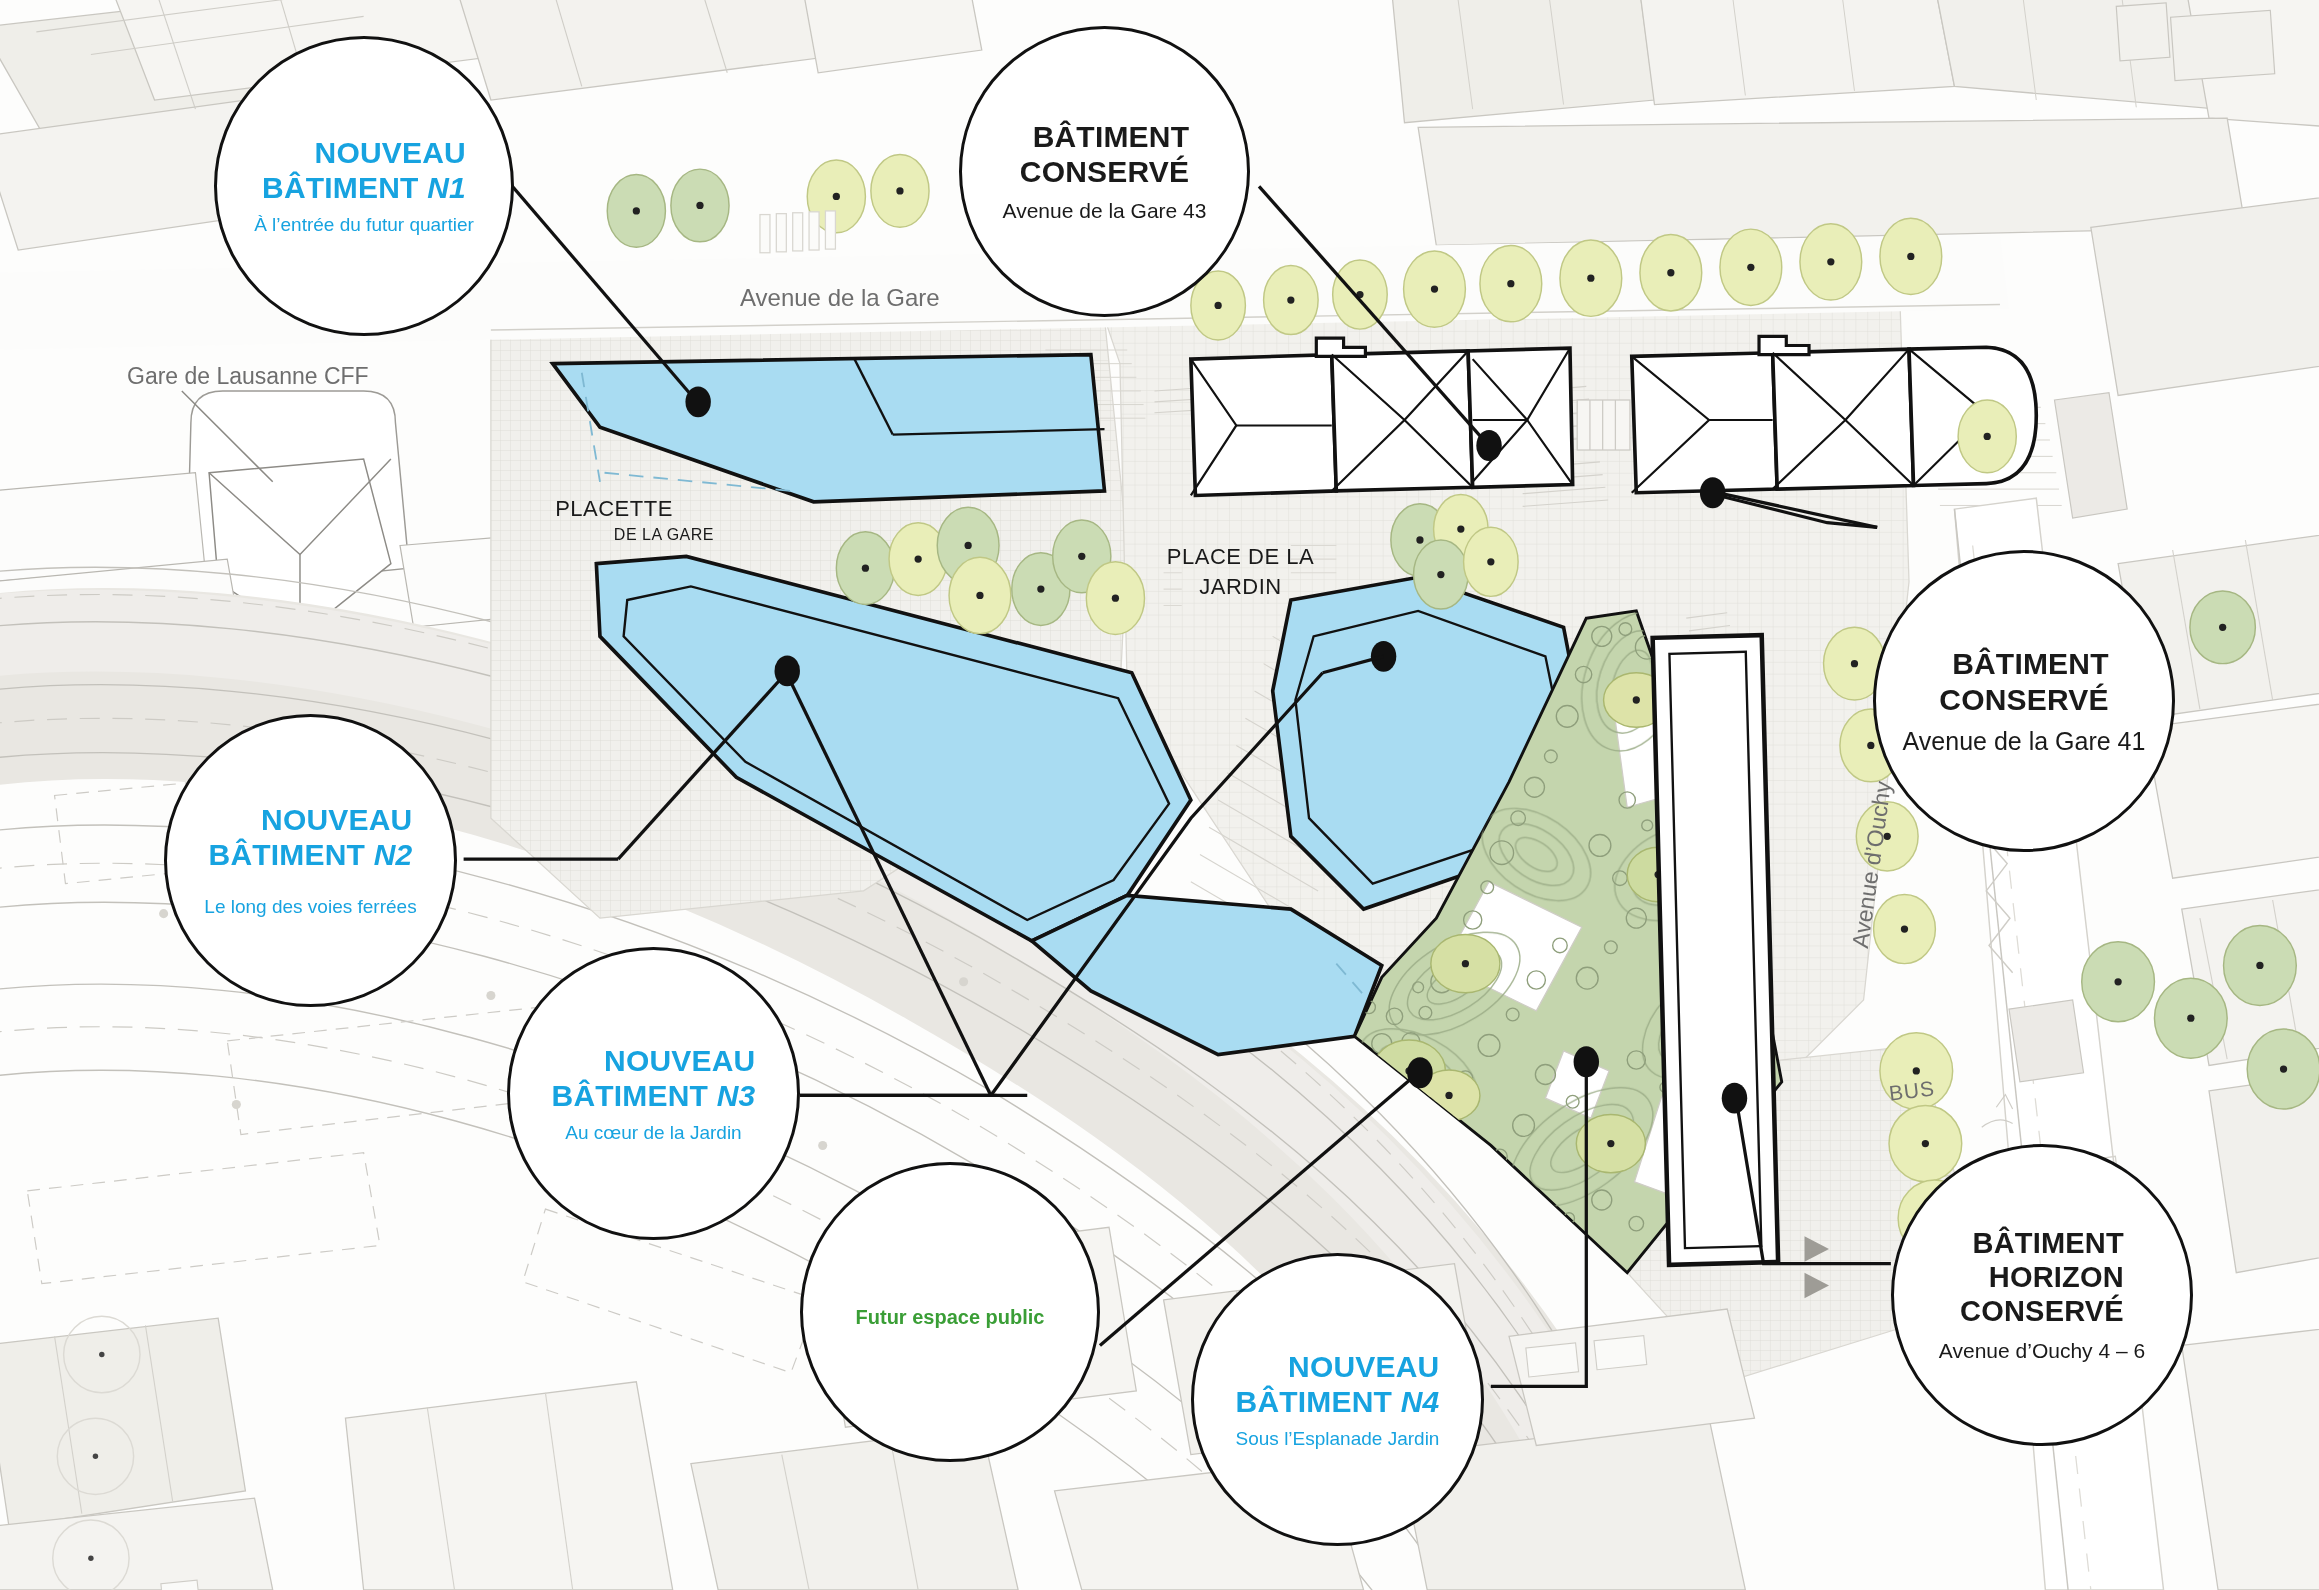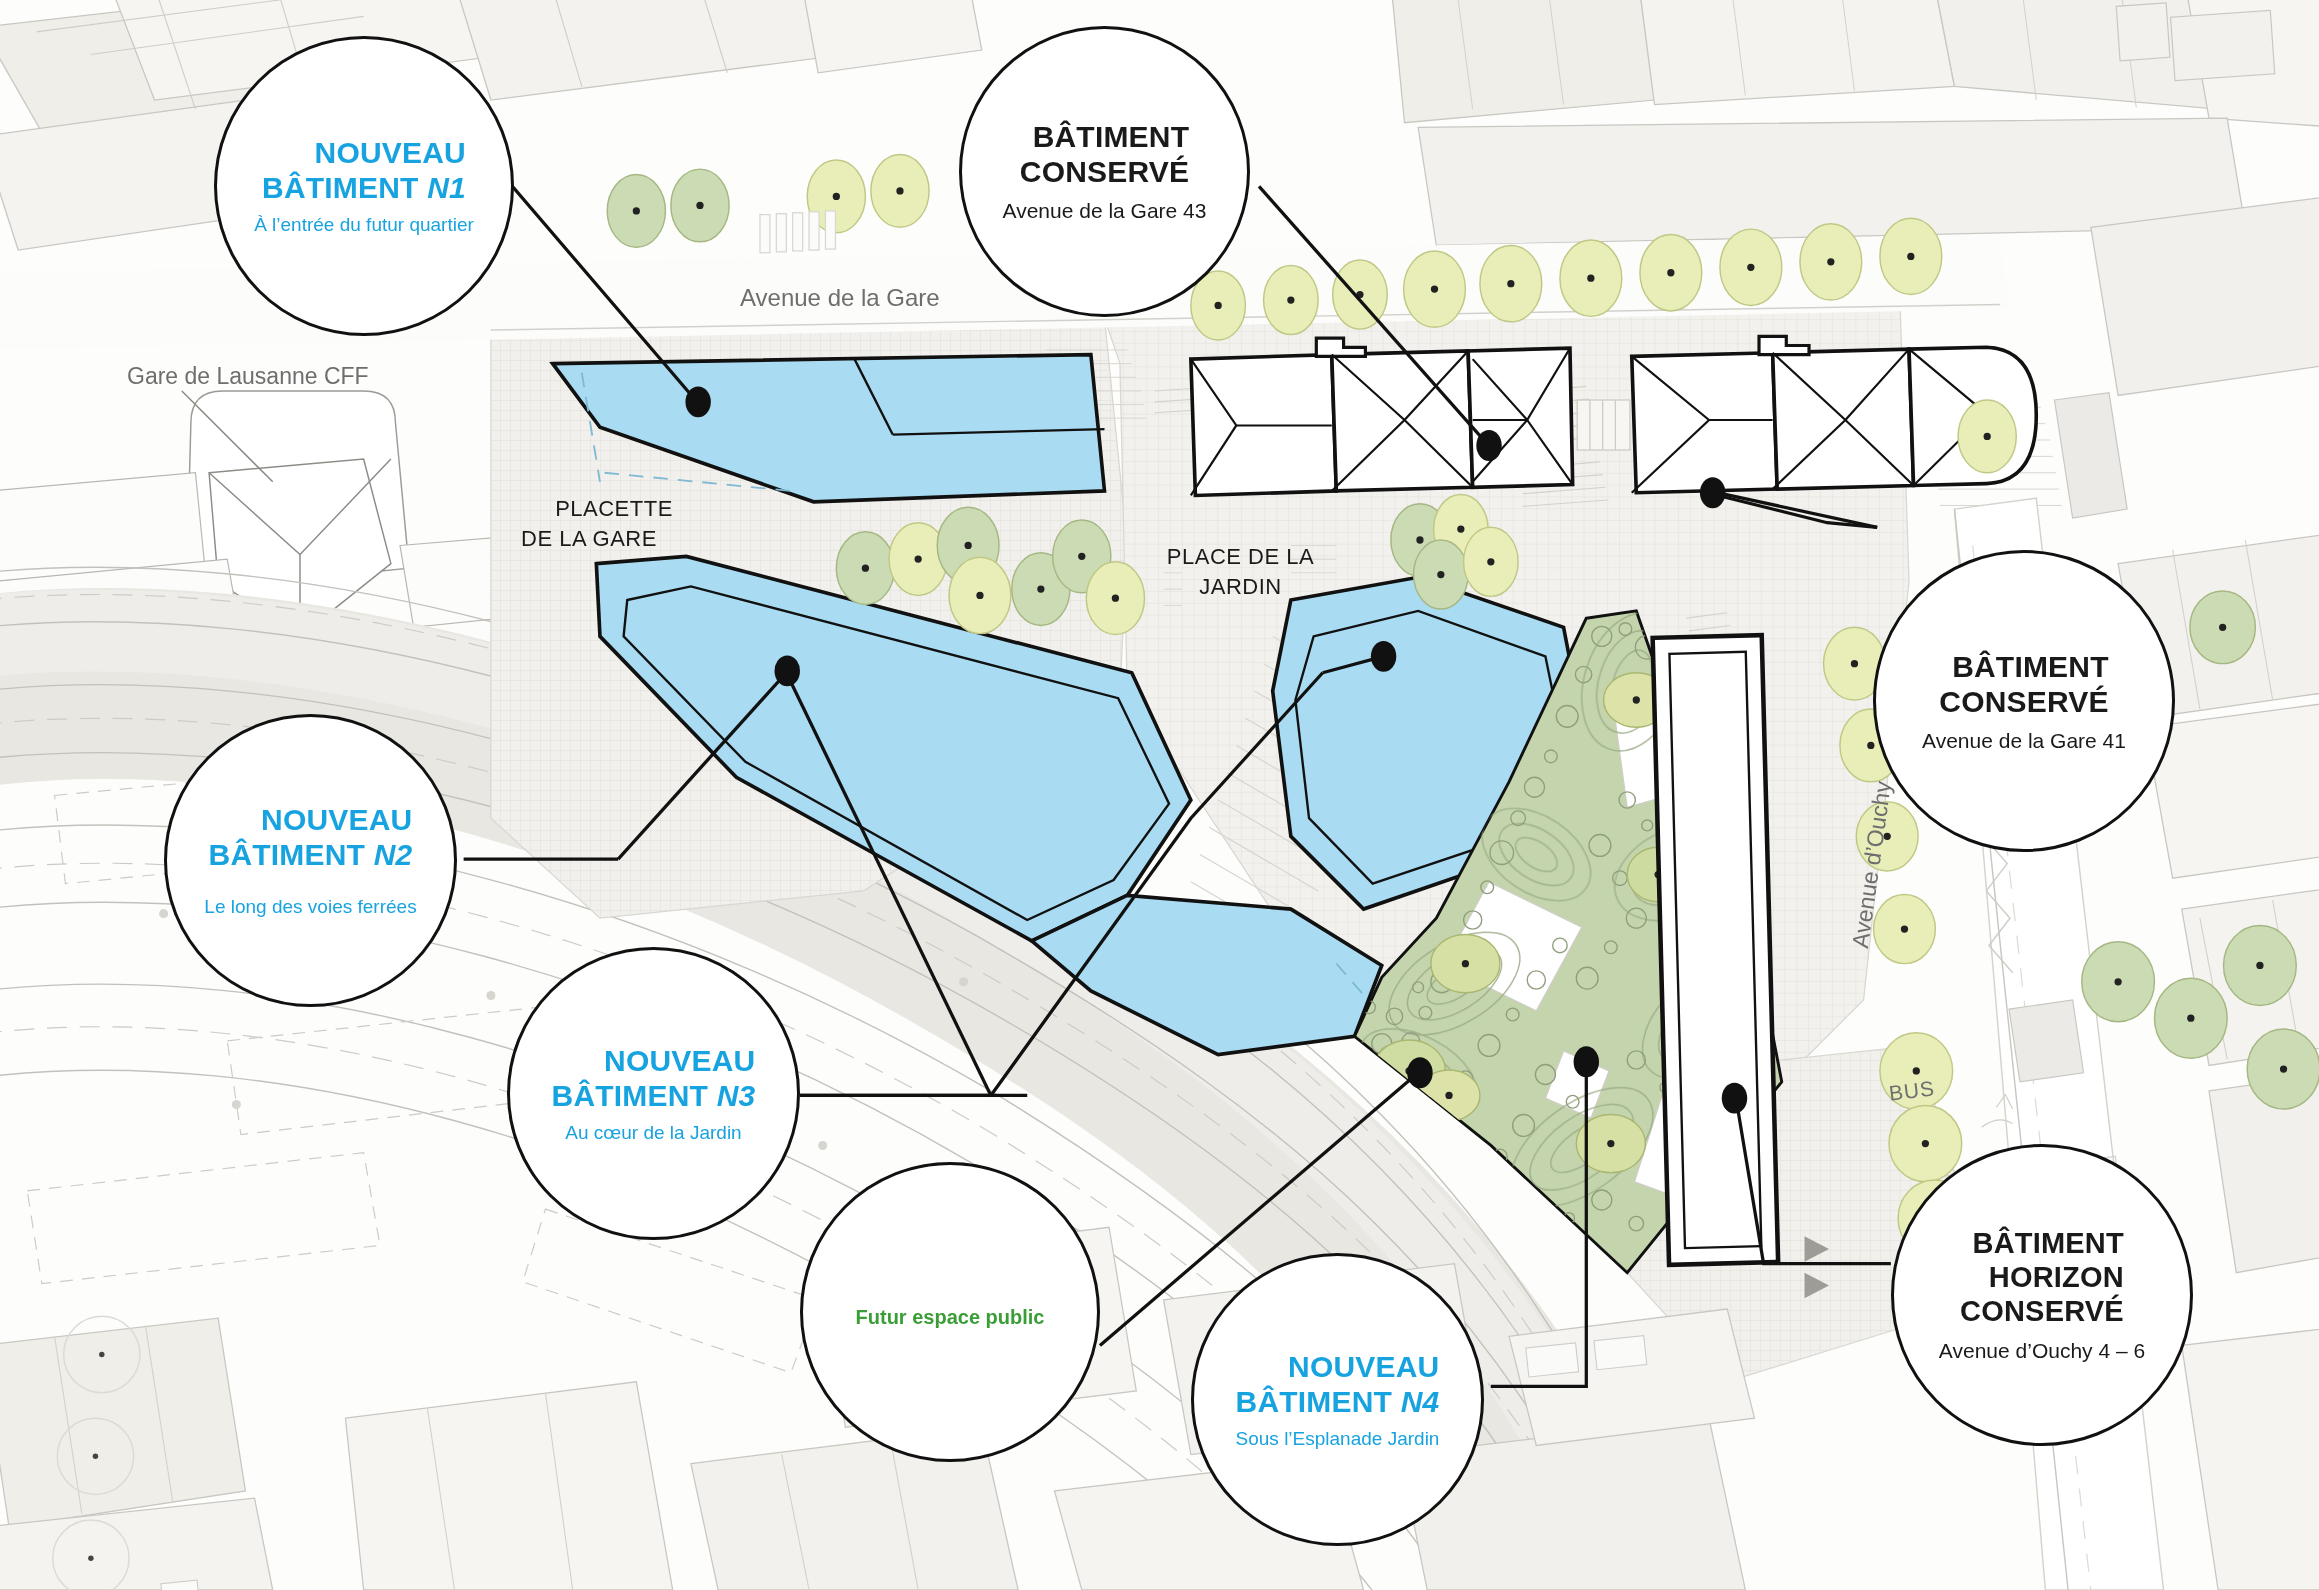--- a/index.html
+++ b/index.html
@@ -587,21 +587,21 @@
         <path d="M1455,740 L1310,900 L1090,1205"></path>
       </g>
     </g>
   </svg>
 
   <div class="maplabel lbl-gray" style="left:127px;top:362px;font-size:23px;">Gare de Lausanne CFF</div>
 
   <div class="maplabel lbl-gray" style="left:740px;top:282px;font-size:24px;">Avenue de la Gare</div>
 
   <div class="maplabel lbl-dark lbl-center" style="left:523px;top:495px;width:182px;font-size:22px;letter-spacing:0.5px;text-align:center;">PLACETTE</div>
-  <div class="maplabel lbl-dark lbl-center" style="left:489px;top:525px;width:200px;font-size:22px;letter-spacing:0.5px;">DE LA GARE</div>
+  <div class="maplabel lbl-dark lbl-center" style="left:514px;top:525px;width:200px;font-size:16px;letter-spacing:0.5px;text-align:right;">DE LA GARE</div>
 
   <div class="maplabel lbl-dark lbl-center" style="left:1136px;top:543px;width:209px;font-size:22px;letter-spacing:0.5px;">PLACE DE LA</div>
   <div class="maplabel lbl-dark lbl-center" style="left:1136px;top:573px;width:209px;font-size:22px;letter-spacing:0.5px;">JARDIN</div>
 
   <div class="maplabel lbl-gray" style="left:1846px;top:946px;font-size:23px;transform:rotate(-82deg);transform-origin:0 0;">Avenue d’Ouchy</div>
 
   <div class="maplabel lbl-gray" style="left:1889px;top:1077px;font-size:21px;letter-spacing:0.9px;transform:rotate(-7deg);">BUS</div>
 
   <div class="callout c-blue" style="left:214px;top:36px;width:300px;height:300px;">
     <div class="ttl" style="font-size:30px;">
@@ -619,21 +619,21 @@
       <div>CONSERVÉ</div>
     </div>
     <div class="sub" style="font-size:21px;">Avenue de la Gare 43</div>
   </div>
 
   <div class="callout c-black" style="left:1873px;top:550px;width:302px;height:302px;">
     <div class="ttl" style="font-size:30px;">
       <div>BÂTIMENT</div>
       <div>CONSERVÉ</div>
     </div>
-    <div class="sub" style="font-size:21px;">Avenue de la Gare 41</div>
+    <div class="sub" style="font-size:25px;">Avenue de la Gare 41</div>
   </div>
 
   <div class="callout c-blue" style="left:164px;top:714px;width:293px;height:293px;">
     <div class="ttl" style="font-size:30px;">
       <div>NOUVEAU</div>
       <div>
         <span>BÂTIMENT </span><span class="code">N2</span>
       </div>
     </div>
     <div class="sub" style="font-size:19px;margin-top:24px;">Le long des voies ferrées</div>

